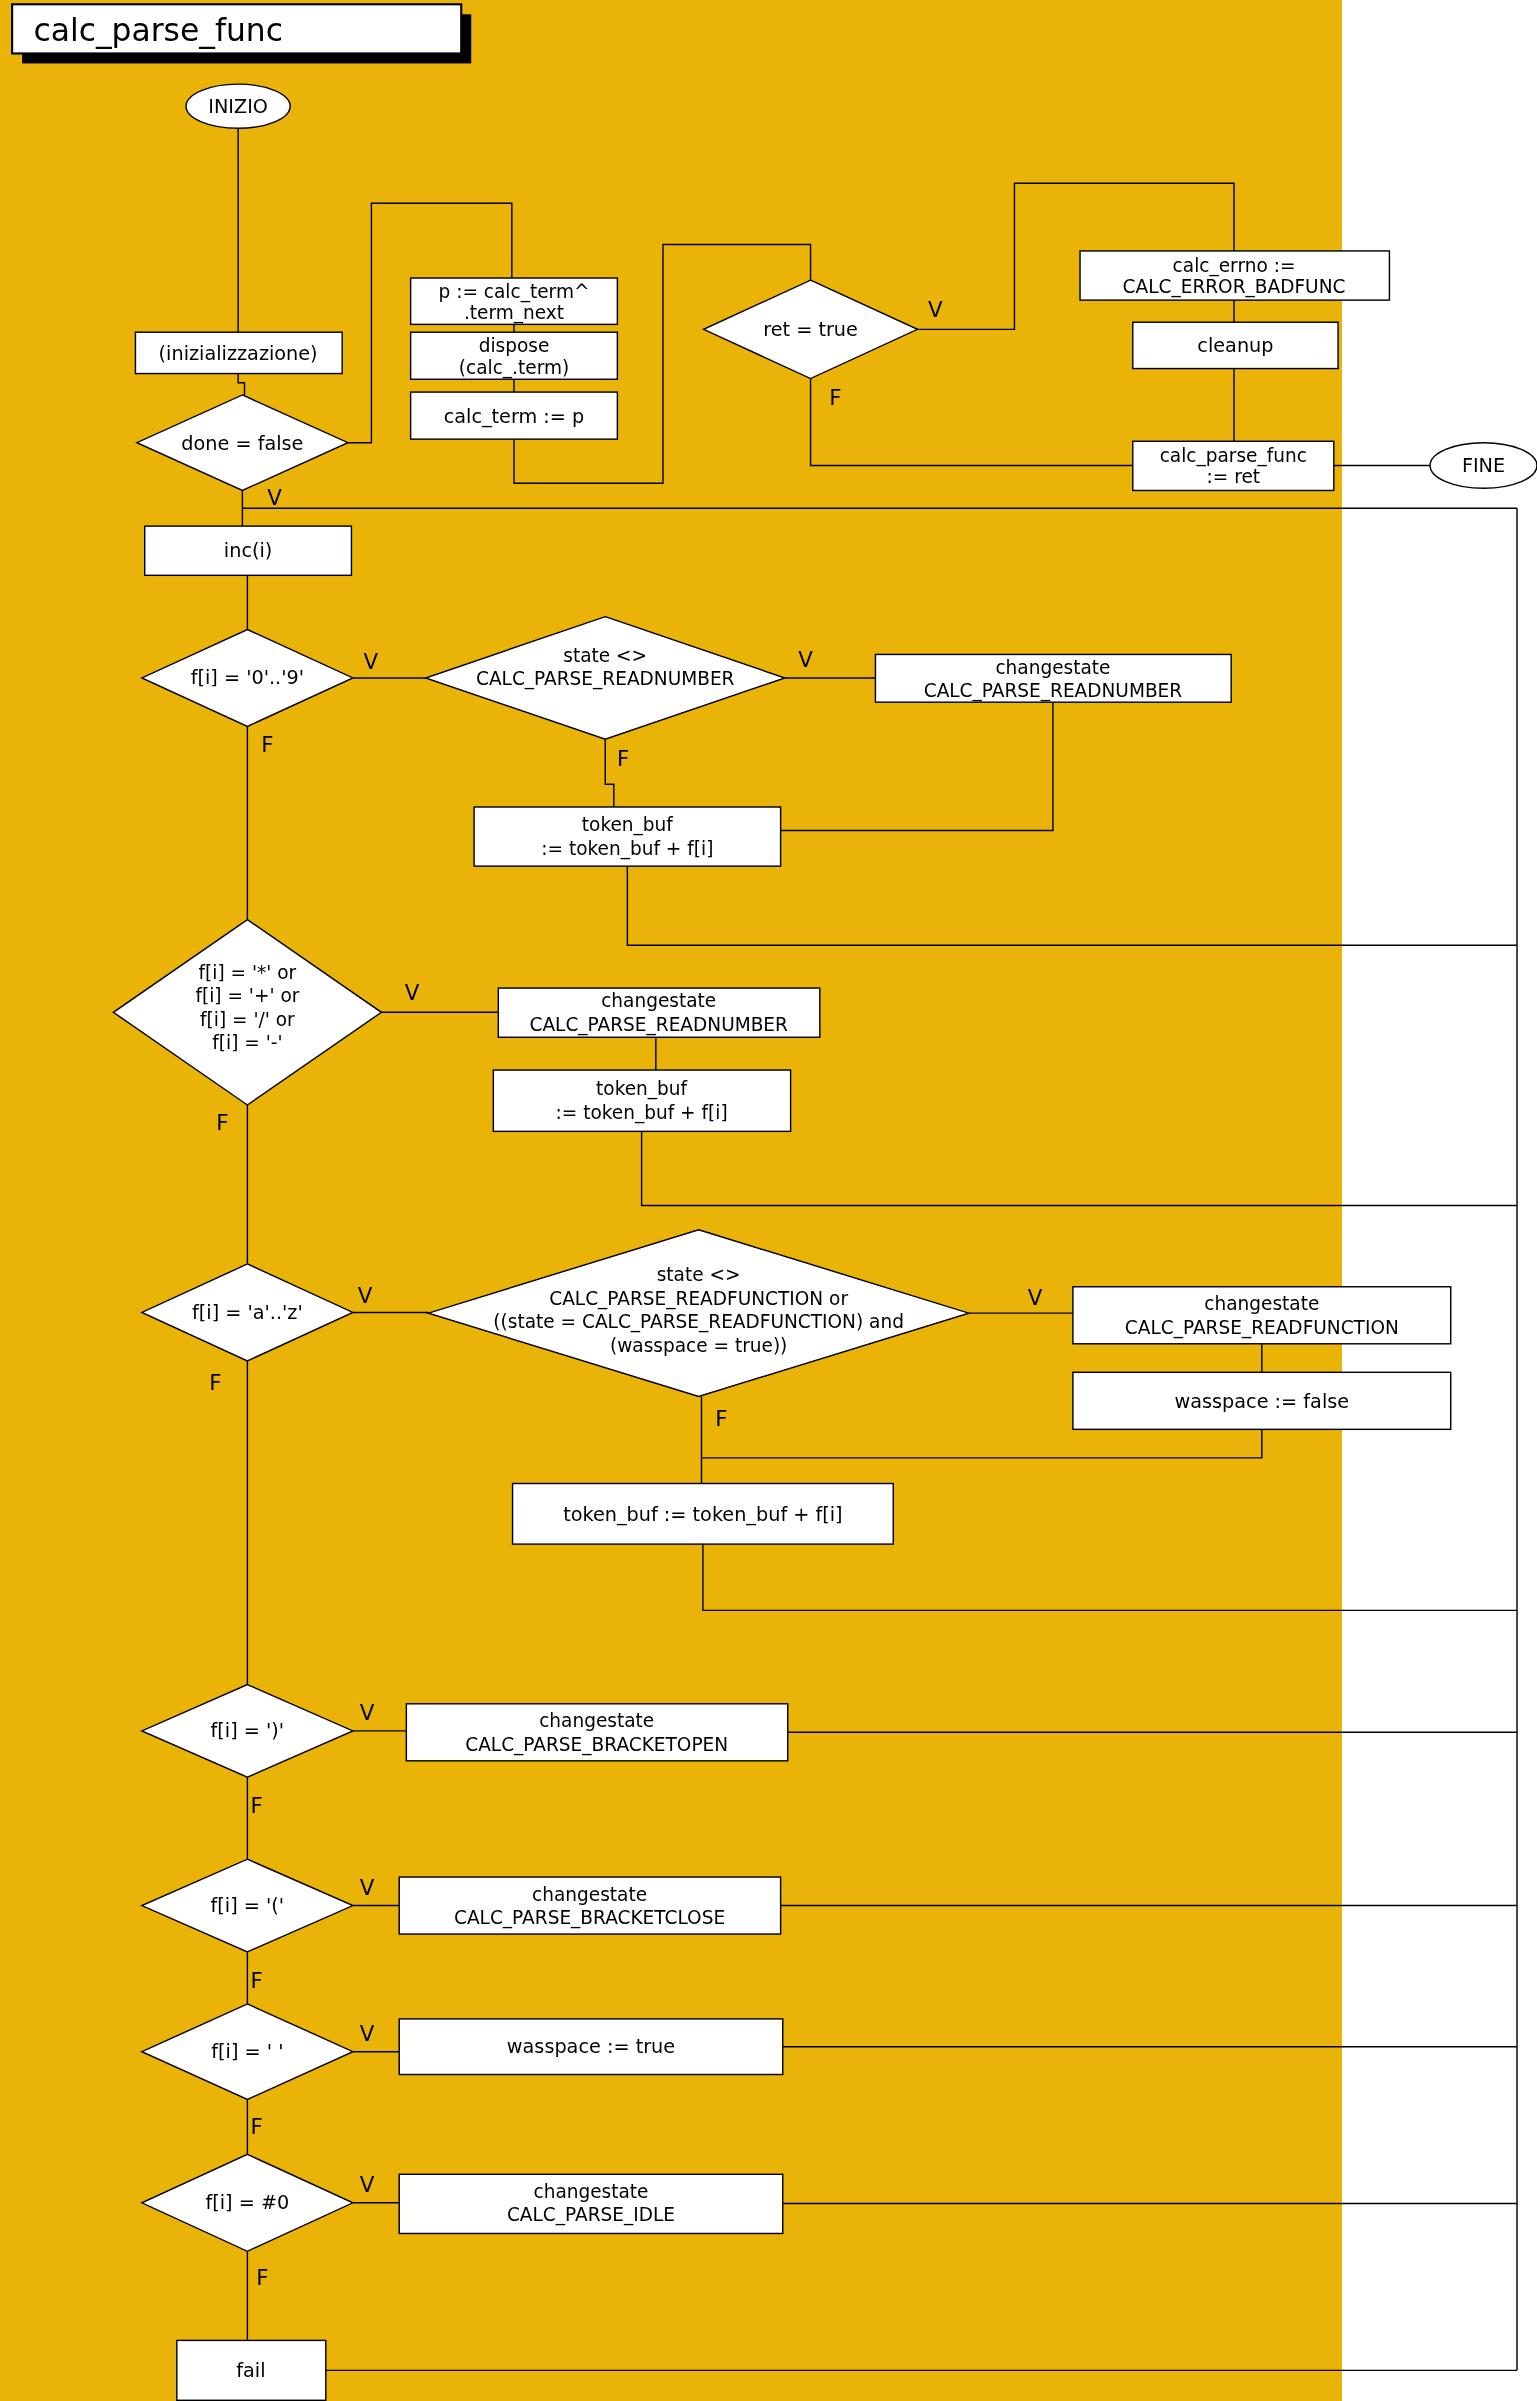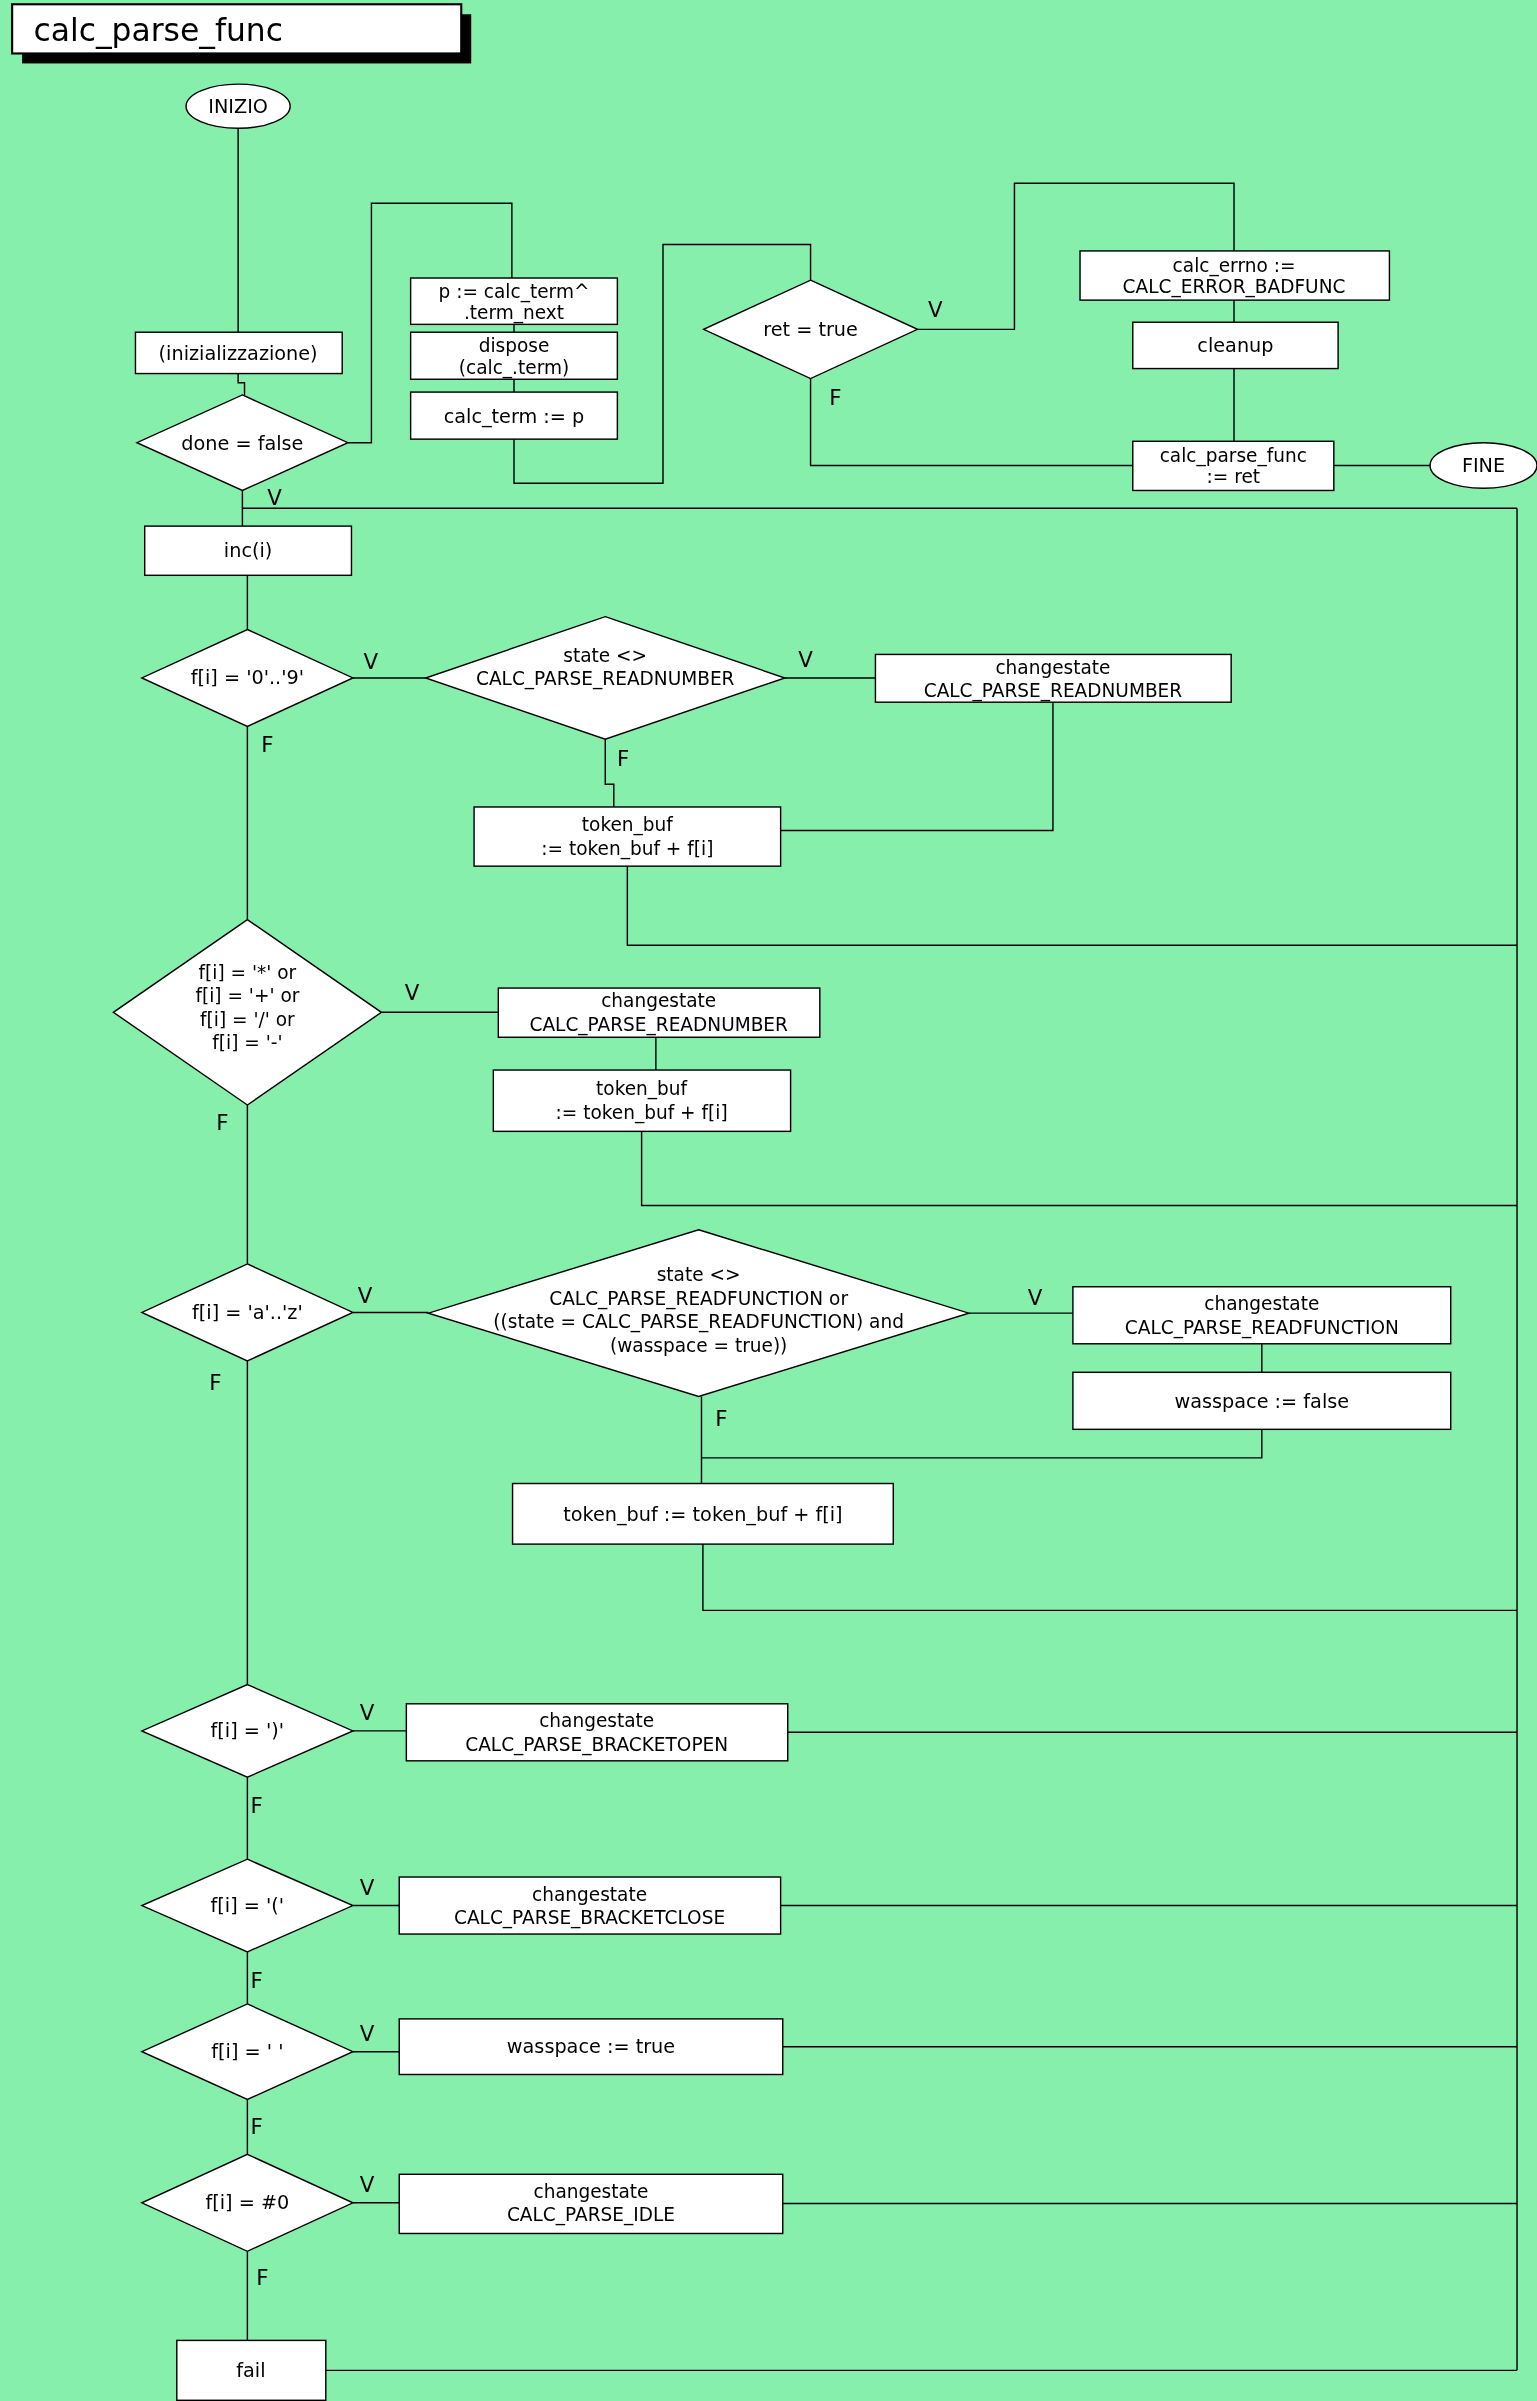--- a/index.html
+++ b/index.html
@@ -1,16 +1,16 @@
 <!DOCTYPE html>
 <html style="font-size:11.4px"><head>
 <meta charset="utf-8">
 <style>
   html,body{margin:0;padding:0;background:#ffffff;}
-  .canvas{width:1537px;height:2401px;background:#86efac;position:relative;}
+  .canvas{width:1342px;height:2401px;background:#eab308;position:relative;}
   svg{display:block;}
   svg text{font-family:"DejaVu Sans","Liberation Sans",sans-serif;fill:#000;}
   .t26{font-size:26px;}
   .t27{font-size:27px;}
   .t30{font-size:30px;}
   .t44{font-size:44px;}
   .mid{text-anchor:middle;}
   .shape{fill:#ffffff;stroke:#000000;stroke-width:2;}
   .edge{fill:none;stroke:#000000;stroke-width:2;}
   .titlebox{fill:#ffffff;stroke:#000000;stroke-width:3;}

